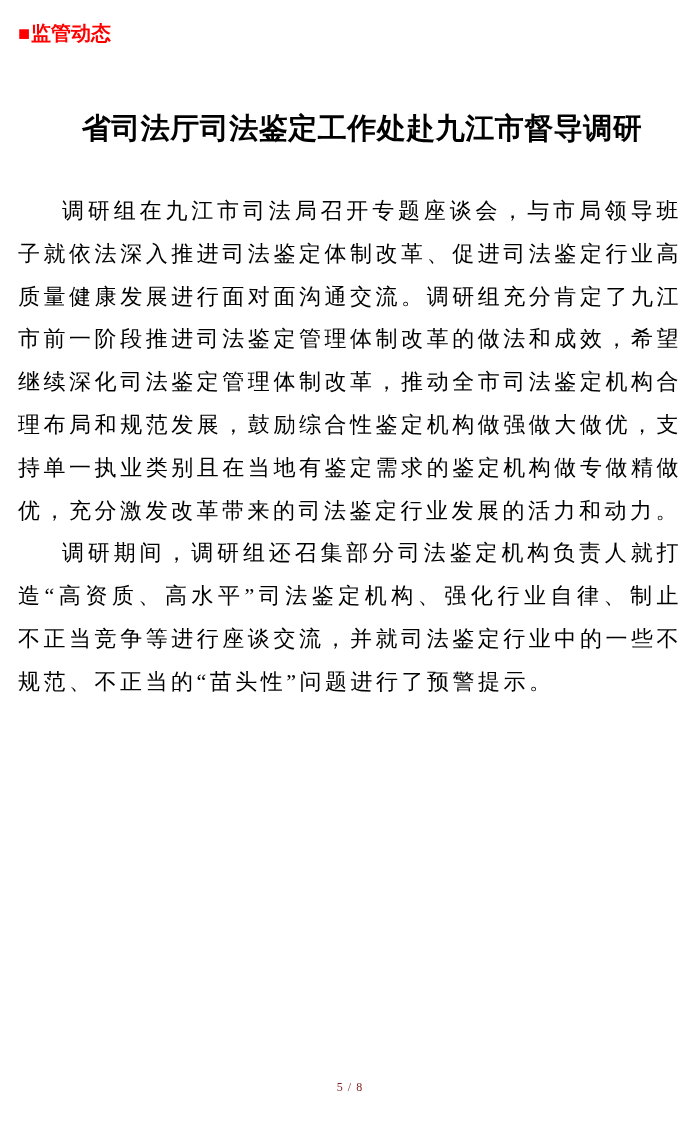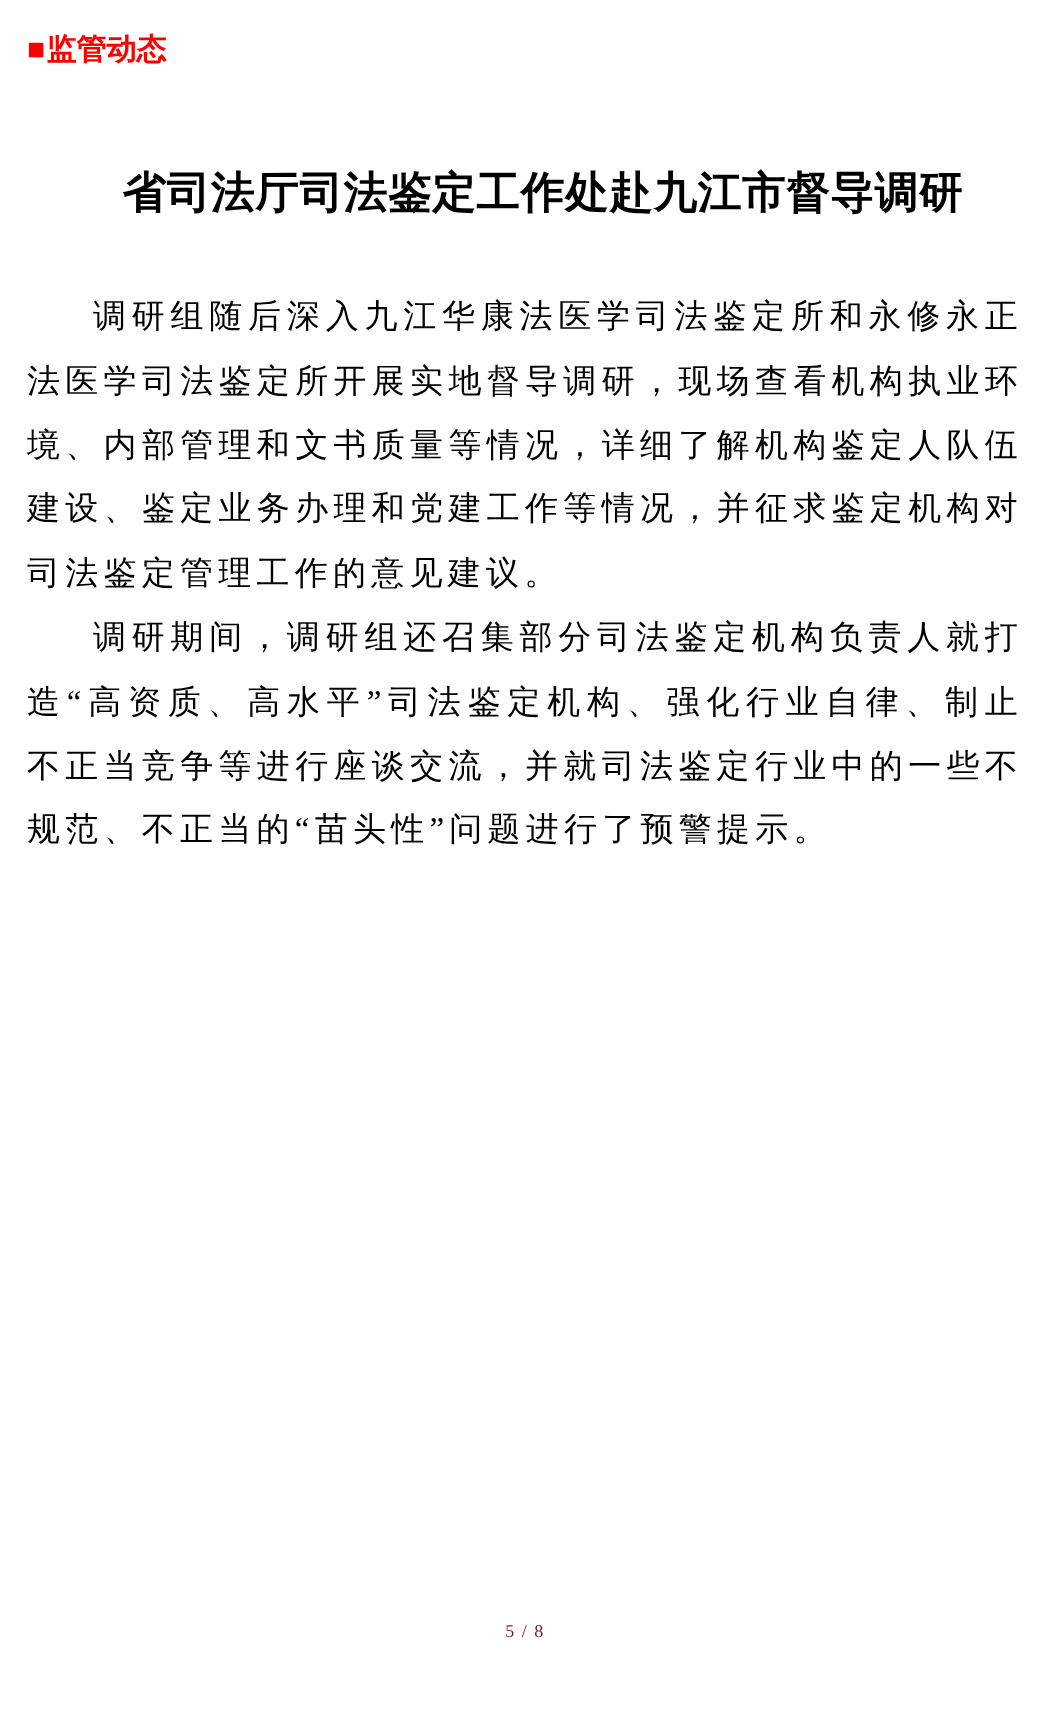--- a/index.html
+++ b/index.html
@@ -71,19 +71,19 @@
 </head>
 <body>
 
 <div class="section-header" style="color: rgb(254, 0, 0);">
   <span class="marker">■</span><span>监管动态</span>
 </div>
 
 <h1 class="article-title">省司法厅司法鉴定工作处赴九江市督导调研</h1>
 
 <div class="article-body">
-  <p>调研组随后深入九江华康法医学司法鉴定所和永修永正法医学司法鉴定所开展实地督导调研，现场查看机构执业环境、内部管理和文书质量等情况，详细了解机构鉴定人队伍建设、鉴定业务办理和党建工作等情况，并征求鉴定机构对司法鉴定管理工作的意见建议。</p>
+  <p>调研组在九江市司法局召开专题座谈会，与市局领导班子就依法深入推进司法鉴定体制改革、促进司法鉴定行业高质量健康发展进行面对面沟通交流。调研组充分肯定了九江市前一阶段推进司法鉴定管理体制改革的做法和成效，希望继续深化司法鉴定管理体制改革，推动全市司法鉴定机构合理布局和规范发展，鼓励综合性鉴定机构做强做大做优，支持单一执业类别且在当地有鉴定需求的鉴定机构做专做精做优，充分激发改革带来的司法鉴定行业发展的活力和动力。</p>
   <p>调研期间，调研组还召集部分司法鉴定机构负责人就打造“高资质、高水平”司法鉴定机构、强化行业自律、制止不正当竞争等进行座谈交流，并就司法鉴定行业中的一些不规范、不正当的“苗头性”问题进行了预警提示。</p>
 </div>
 
 <div class="page-footer">
   <span>5 / 8</span>
 </div>
 
 </body></html>

